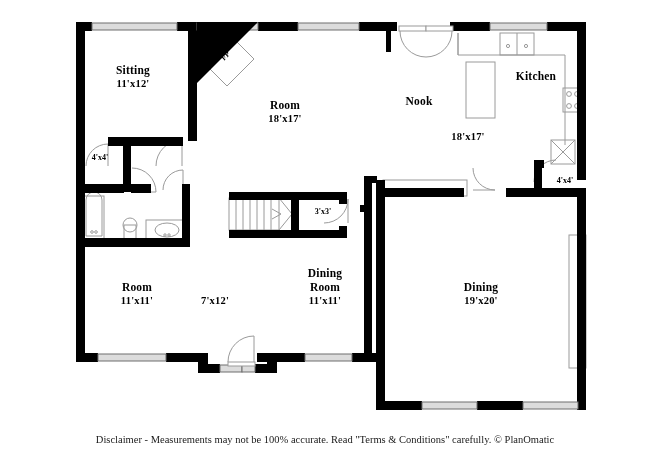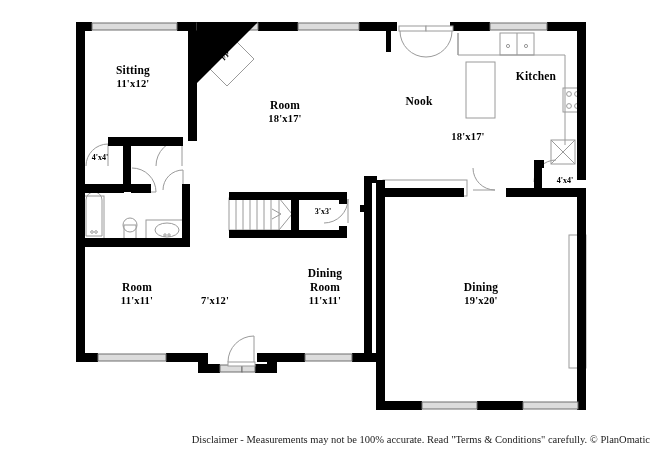--- a/index.html
+++ b/index.html
@@ -4,21 +4,21 @@
 <style>
   html,body{margin:0;padding:0;background:#ffffff;}
   body{width:650px;height:473px;overflow:hidden;font-family:"Liberation Serif",serif;}
   #stage{position:relative;width:650px;height:473px;background:#ffffff;}
   #plan{position:absolute;left:0;top:0;width:650px;height:473px;}
   .lbl{position:absolute;text-align:center;font-family:"Liberation Serif",serif;font-weight:bold;color:#000;line-height:1.12;white-space:nowrap;}
   .rm-name{font-size:11.5px;letter-spacing:.2px;}
   .rm-dim{font-size:10.5px;letter-spacing:.2px;}
   .small-dim{font-size:8px;font-weight:bold;}
   .fp-lbl{font-size:7.5px;font-weight:bold;}
-  #disclaimer{position:absolute;left:0;top:434px;width:650px;text-align:right;
+  #disclaimer{position:absolute;left:0;top:434px;width:650px;text-align:center;
     font-family:"Liberation Serif",serif;font-size:10.5px;color:#1a1a1a;white-space:nowrap;}
 </style>
 </head>
 <body>
 
 <div id="stage">
 
   <svg id="plan" viewBox="0 0 650 473">
 
     <g fill="none" stroke="#9a9a9a" stroke-width="1">

